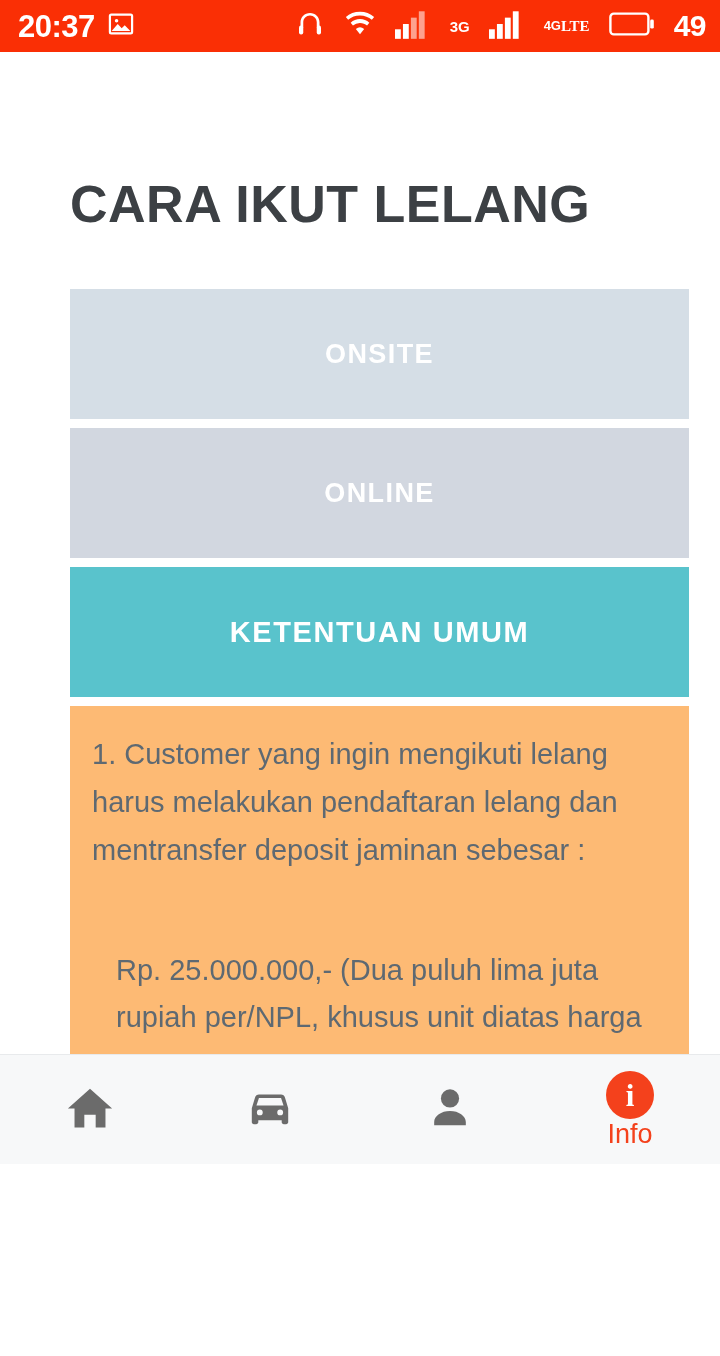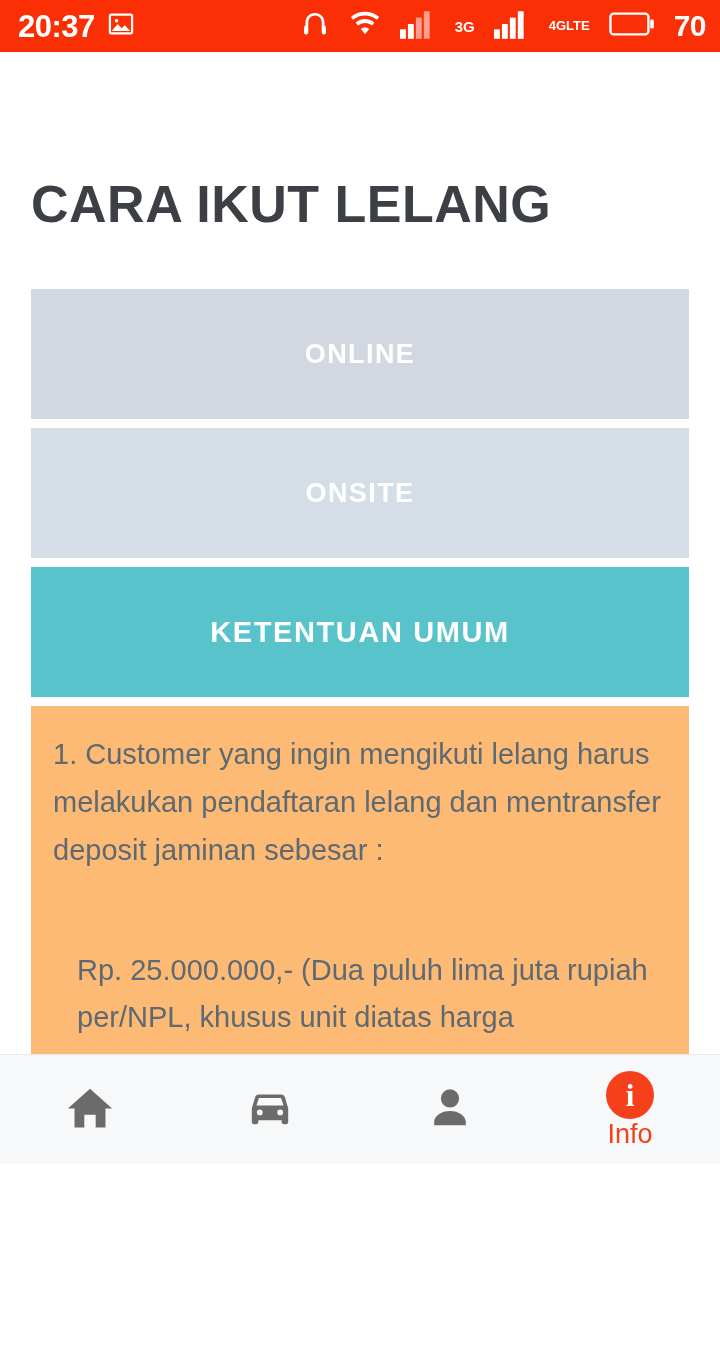--- a/index.html
+++ b/index.html
@@ -55,21 +55,21 @@
   .sb-ico { display:block; }
 
   .net-label {
     display:flex;
     flex-direction:row;
     align-items:center;
     justify-content:center;
     line-height:0.95;
   }
   .net-label .nl-top { font-size:13px; font-weight:700; }
-  .net-label .nl-bot { font-size:13px; font-weight:700; }
+  .net-label .nl-bot { font-size:15px; font-weight:700;font-family:Liberation Serif, serif; }
   .net-3g { font-size:15px; font-weight:700; }
 
   
   .app-bar {
     height:105px;
     background:#fa2f05;
     display:flex;
     align-items:center;
     padding:0 32px;
     flex:0 0 auto;
@@ -83,20 +83,21 @@
     font-weight:700;
     letter-spacing:0.3px;
   }
 
   
   .content {
     flex:1 1 auto;
     background:#ffffff;
     overflow:hidden;
     position:relative;
+    padding-left:39px;
   }
 
   .page-heading {
     font-size:52px;
     font-weight:700;
     color:#3c4044;
     letter-spacing:0.5px;
     margin:126px 0 0 31px;
     line-height:1;
   }
@@ -240,32 +241,32 @@
         <span class="nl-bot">LTE</span>
       </span>
 
       <span class="sb-ico">
         <svg width="46" height="28" viewBox="0 0 46 26" fill="none" stroke="#ffffff" stroke-width="2.4">
           <rect x="1.4" y="2.6" width="38" height="20.8" rx="3.4"></rect>
           <rect x="41.2" y="8.6" width="3.6" height="9" rx="1.4" fill="#ffffff" stroke="none"></rect>
         </svg>
       </span>
 
-      <span class="status-battery-text">70</span>
+      <span class="status-battery-text">49</span>
     </div>
   </div>
 
 
   <div class="content">
 
     <h1 class="page-heading">CARA IKUT LELANG</h1>
 
     <div class="tab-list">
+      <button class="tab-btn onsite">ONSITE</button>
       <button class="tab-btn online">ONLINE</button>
-      <button class="tab-btn onsite">ONSITE</button>
       <button class="tab-btn active">KETENTUAN UMUM</button>
     </div>
 
     <div class="info-panel">
       <p>1. Customer yang ingin mengikuti lelang harus melakukan pendaftaran lelang dan mentransfer deposit jaminan sebesar :</p>
       <div class="spacer"></div>
       <div class="spacer"></div>
       <p class="indent">Rp. 25.000.000,- (Dua puluh lima juta rupiah per/NPL, khusus unit diatas harga</p>
     </div>
   </div>

